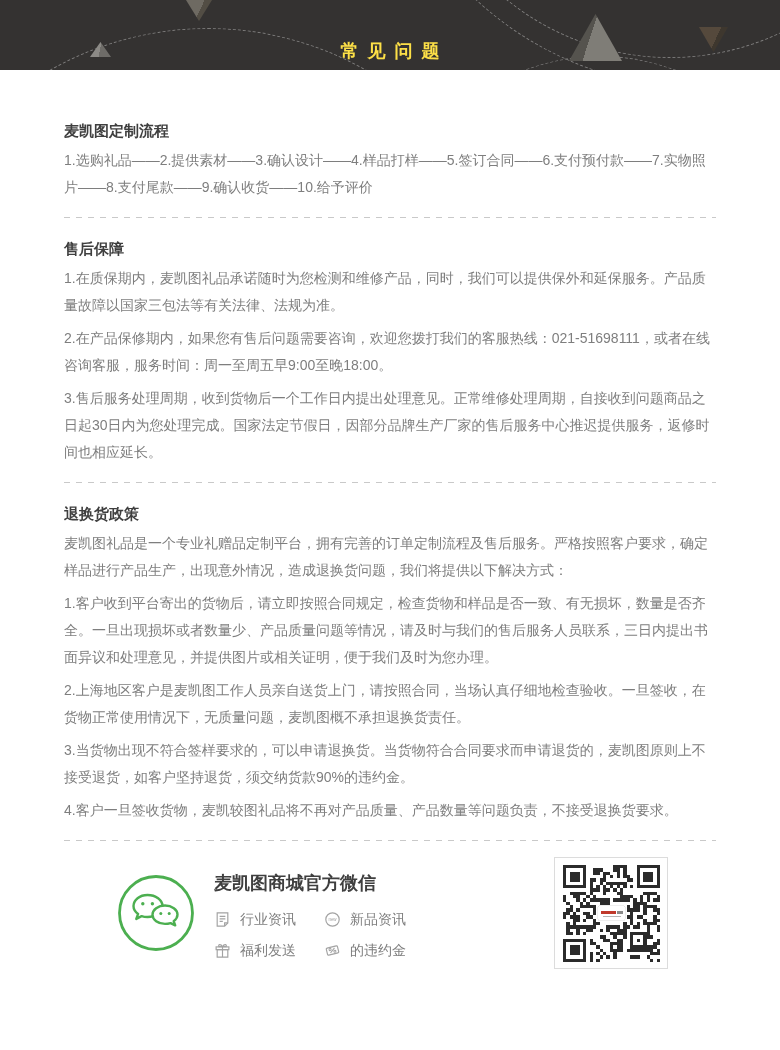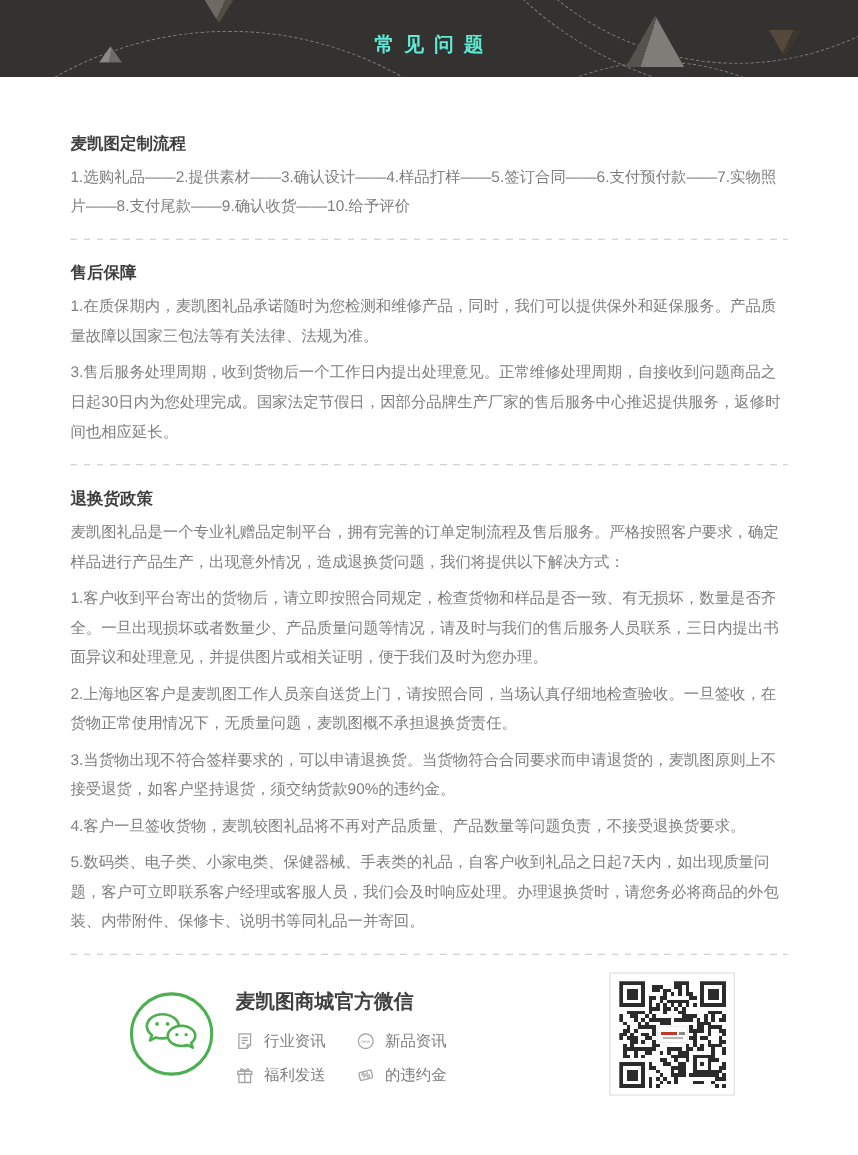--- a/index.html
+++ b/index.html
@@ -10,22 +10,22 @@
     --icon-gray:#a3a3a3;
     --divider:#c9c9c9;
   }
   *{box-sizing:border-box;}
   html,body{margin:0;padding:0;}
   body{width:780px;height:1050px;background:#fff;font-family:"Liberation Sans","DejaVu Sans",sans-serif;}
   .page{position:relative;width:780px;height:1050px;overflow:hidden;background:#fff;}
 
   
   .hero{position:relative;height:70px;background:var(--header-bg);overflow:hidden;}
-  .hero h1{position:relative;z-index:3;margin:0;padding-top:28px;text-align:center;
-    color:#5eead4;font-size:18px;font-weight:bold;letter-spacing:9px;padding-left:9px;}
+  .hero h1{position:relative;z-index:3;margin:0;padding-top:39px;text-align:center;
+    color:#fde047;font-size:18px;font-weight:bold;letter-spacing:9px;padding-left:9px;}
   .arc{position:absolute;border:1px dashed rgba(210,210,210,.45);border-radius:50%;z-index:1;}
   .arc1{width:640px;height:640px;left:-112px;top:28px;}
   .arc2{width:520px;height:520px;right:-150px;top:-462px;}
   .arc3{width:660px;height:660px;right:-250px;top:-572px;}
   .arc4{width:430px;height:430px;left:385px;top:56px;}
   .tri{position:absolute;z-index:2;}
   .tri-down-a{left:186px;top:0;width:26px;height:21px;
     background:linear-gradient(115deg,#6e6a62 52%,#524d44 52%);
     clip-path:polygon(0 0,100% 0,50% 100%);}
   .tri-up-small{left:90px;top:42px;width:21px;height:15px;
@@ -82,33 +82,33 @@
     <section class="first">
       <h2>麦凯图定制流程</h2>
       <p>1.选购礼品——2.提供素材——3.确认设计——4.样品打样——5.签订合同——6.支付预付款——7.实物照片——8.支付尾款——9.确认收货——10.给予评价</p>
     </section>
 
     <div class="divider"></div>
 
     <section>
       <h2>售后保障</h2>
       <p>1.在质保期内，麦凯图礼品承诺随时为您检测和维修产品，同时，我们可以提供保外和延保服务。产品质量故障以国家三包法等有关法律、法规为准。</p>
+      <p>2.在产品保修期内，如果您有售后问题需要咨询，欢迎您拨打我们的客服热线：021-51698111，或者在线咨询客服，服务时间：周一至周五早9:00至晚18:00。</p>
       <p>3.售后服务处理周期，收到货物后一个工作日内提出处理意见。正常维修处理周期，自接收到问题商品之日起30日内为您处理完成。国家法定节假日，因部分品牌生产厂家的售后服务中心推迟提供服务，返修时间也相应延长。</p>
     </section>
 
     <div class="divider"></div>
 
     <section>
       <h2>退换货政策</h2>
       <p>麦凯图礼品是一个专业礼赠品定制平台，拥有完善的订单定制流程及售后服务。严格按照客户要求，确定样品进行产品生产，出现意外情况，造成退换货问题，我们将提供以下解决方式：</p>
       <p>1.客户收到平台寄出的货物后，请立即按照合同规定，检查货物和样品是否一致、有无损坏，数量是否齐全。一旦出现损坏或者数量少、产品质量问题等情况，请及时与我们的售后服务人员联系，三日内提出书面异议和处理意见，并提供图片或相关证明，便于我们及时为您办理。</p>
       <p>2.上海地区客户是麦凯图工作人员亲自送货上门，请按照合同，当场认真仔细地检查验收。一旦签收，在货物正常使用情况下，无质量问题，麦凯图概不承担退换货责任。</p>
       <p>3.当货物出现不符合签样要求的，可以申请退换货。当货物符合合同要求而申请退货的，麦凯图原则上不接受退货，如客户坚持退货，须交纳货款90%的违约金。</p>
       <p>4.客户一旦签收货物，麦凯较图礼品将不再对产品质量、产品数量等问题负责，不接受退换货要求。</p>
-      <p>5.数码类、电子类、小家电类、保健器械、手表类的礼品，自客户收到礼品之日起7天内，如出现质量问题，客户可立即联系客户经理或客服人员，我们会及时响应处理。办理退换货时，请您务必将商品的外包装、内带附件、保修卡、说明书等同礼品一并寄回。</p>
     </section>
 
     <div class="divider"></div>
 
     <footer class="wechat">
       <div class="wx-logo">
         <svg viewBox="0 0 80 80" fill="none">
           <circle cx="40" cy="40" r="36.5" stroke="#4CAF50" stroke-width="2.8"></circle>
           <path d="M31.5 22 C39.8 22 46.5 26.9 46.5 33 C46.5 39.1 39.8 44 31.5 44 C29.4 44 27.4 43.7 25.6 43.1 L20.3 45.9 L22.1 40.9 C19.3 38.9 17.5 36.1 17.5 33 C17.5 26.9 23.7 22 31.5 22 Z" fill="#fff" stroke="#4CAF50" stroke-width="2.4" stroke-linejoin="round"></path>
           <circle cx="26.8" cy="30.8" r="1.7" fill="#4CAF50"></circle>

